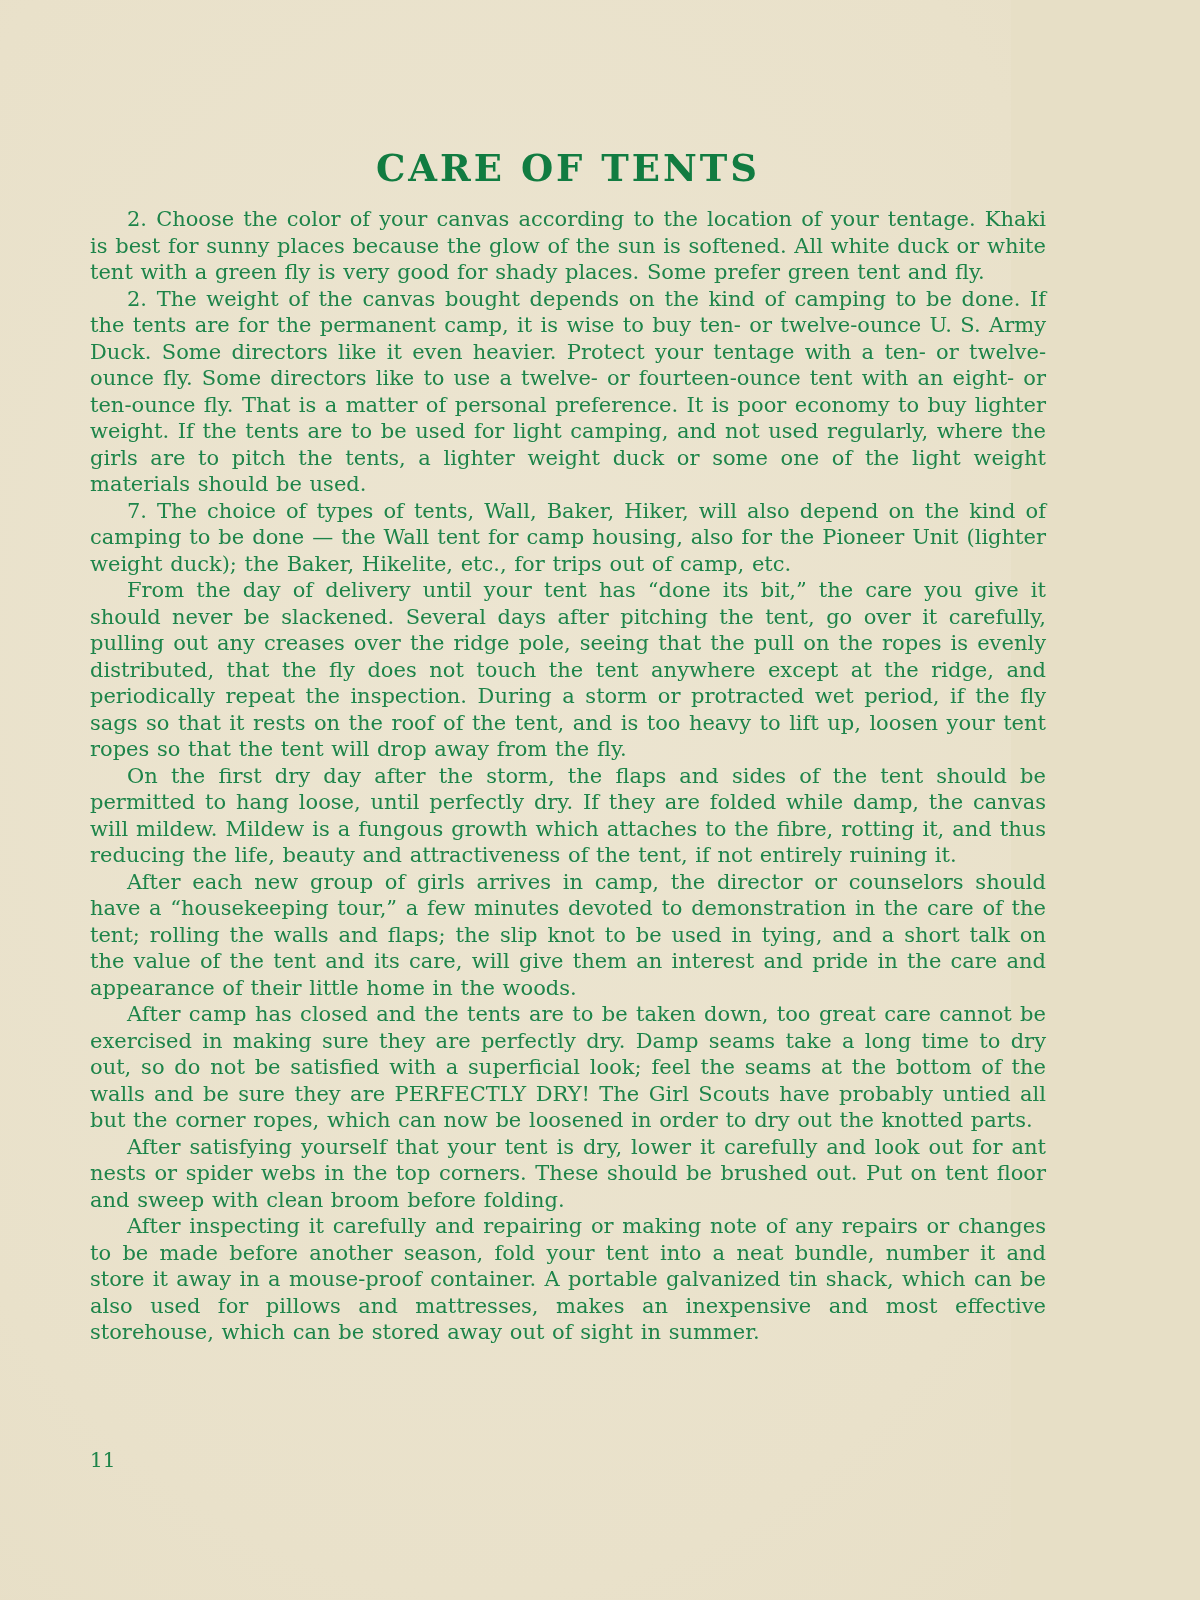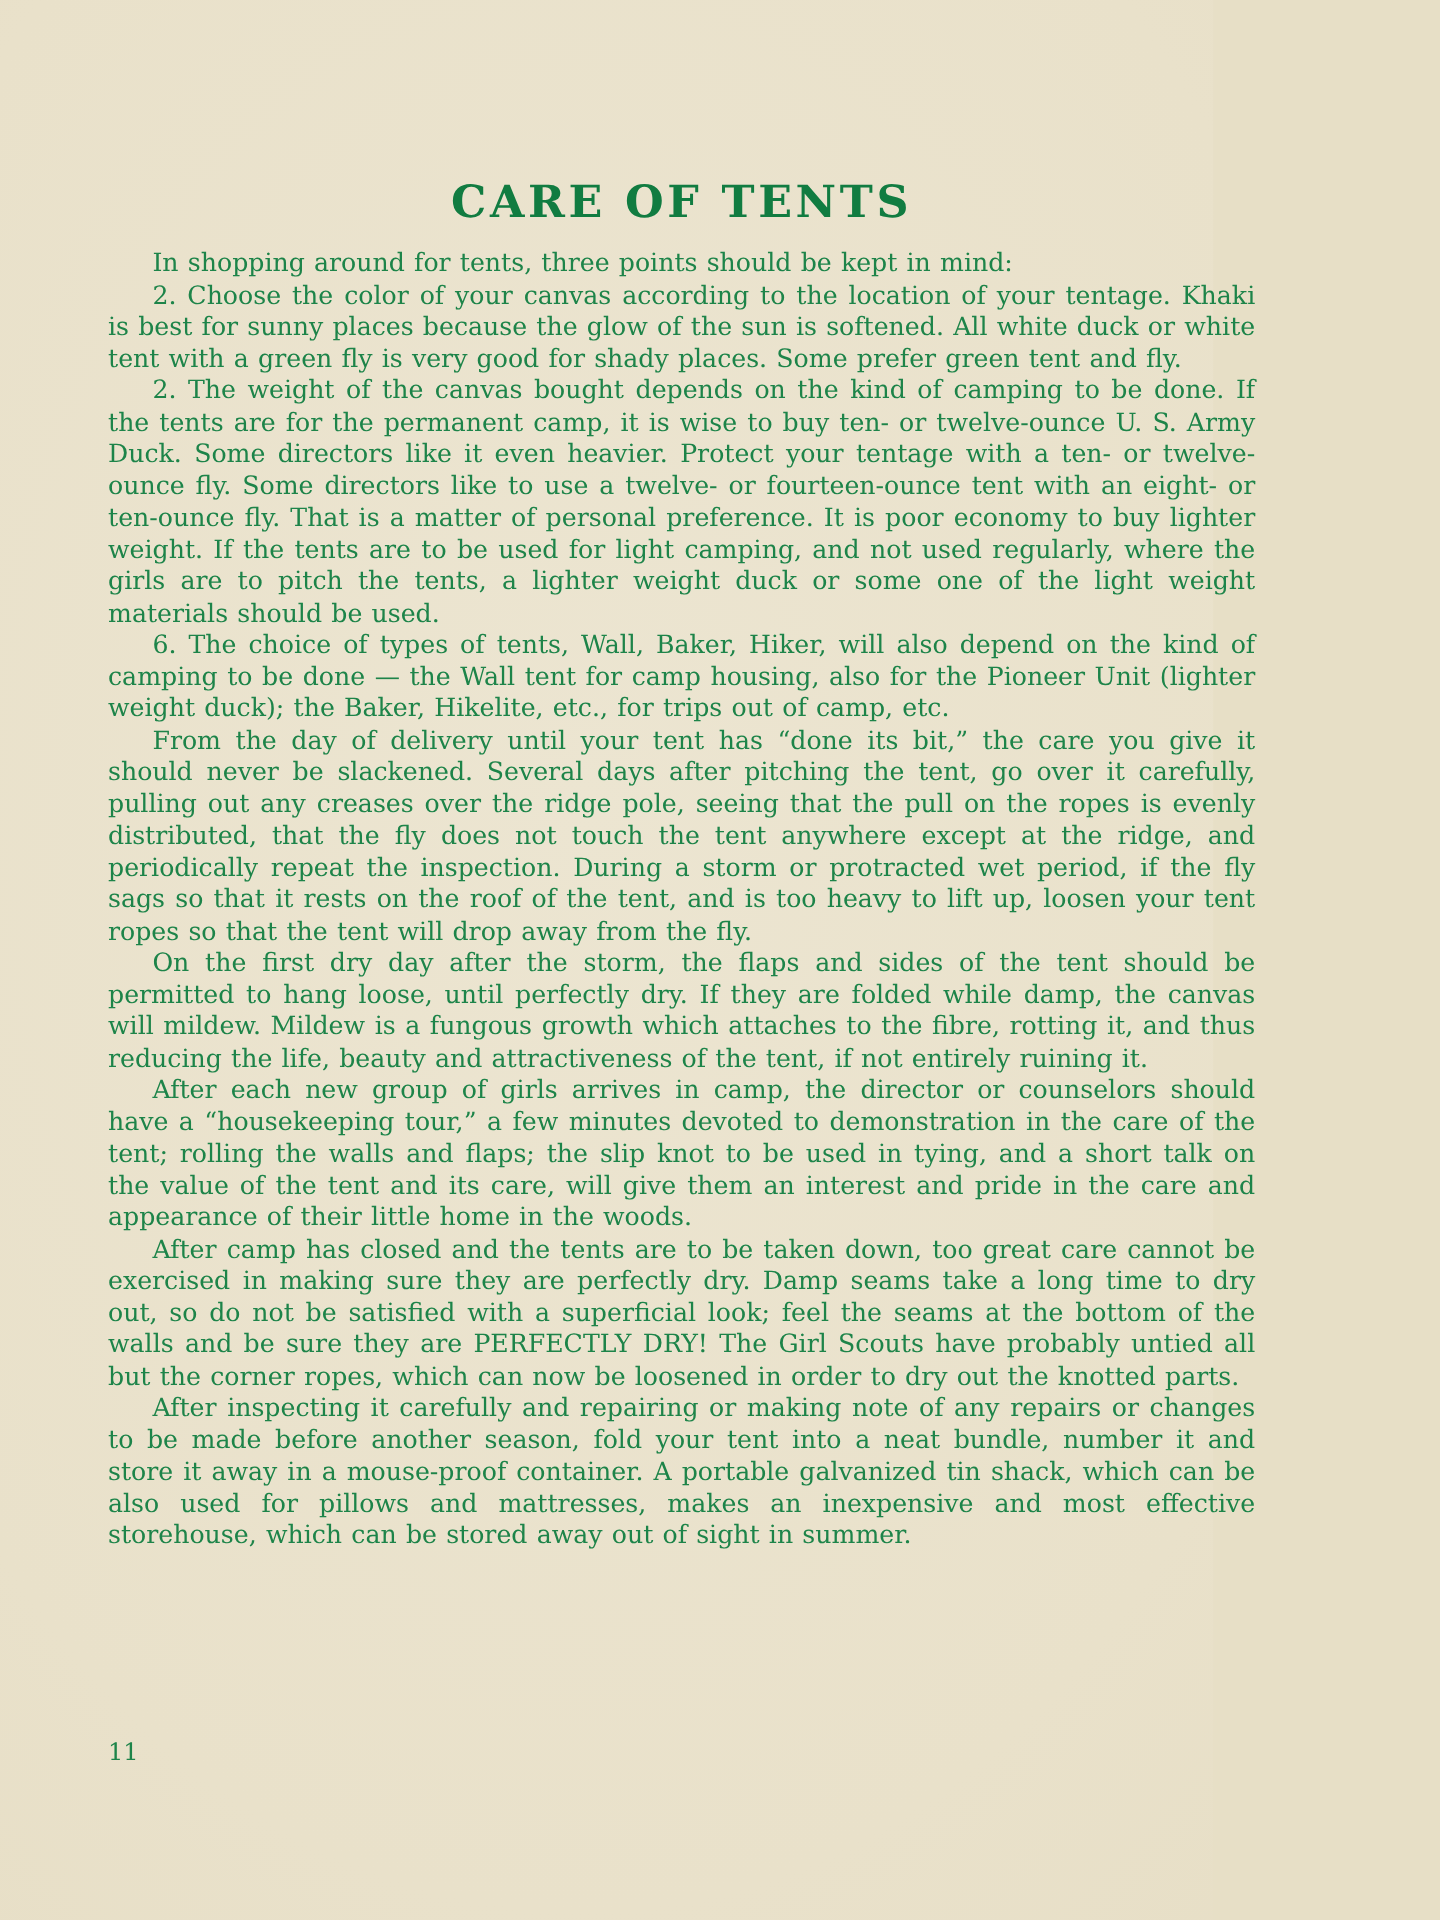--- a/index.html
+++ b/index.html
@@ -50,24 +50,24 @@
     font-size: 20px;
     color: #1d8449;
   }
 </style>
 </head>
 <body>
 
 <div class="sheet">
   <div class="content">
     <h1 class="title">CARE OF TENTS</h1>
-    <p class="para">In shopping around for tents, three points should be kept in mind:</p>
     <p class="para">2. Choose the color of your canvas according to the location of your tentage. Khaki is best for sunny places because the glow of the sun is softened. All white duck or white tent with a green fly is very good for shady places. Some prefer green tent and fly.</p>
     <p class="para">2. The weight of the canvas bought depends on the kind of camping to be done. If the tents are for the permanent camp, it is wise to buy ten- or twelve-ounce U. S. Army Duck. Some directors like it even heavier. Protect your tentage with a ten- or twelve-ounce fly. Some directors like to use a twelve- or fourteen-ounce tent with an eight- or ten-ounce fly. That is a matter of personal preference. It is poor economy to buy lighter weight. If the tents are to be used for light camping, and not used regularly, where the girls are to pitch the tents, a lighter weight duck or some one of the light weight materials should be used.</p>
-    <p class="para">6. The choice of types of tents, Wall, Baker, Hiker, will also depend on the kind of camping to be done — the Wall tent for camp housing, also for the Pioneer Unit (lighter weight duck); the Baker, Hikelite, etc., for trips out of camp, etc.</p>
+    <p class="para">7. The choice of types of tents, Wall, Baker, Hiker, will also depend on the kind of camping to be done — the Wall tent for camp housing, also for the Pioneer Unit (lighter weight duck); the Baker, Hikelite, etc., for trips out of camp, etc.</p>
     <p class="para">From the day of delivery until your tent has “done its bit,” the care you give it should never be slackened. Several days after pitching the tent, go over it carefully, pulling out any creases over the ridge pole, seeing that the pull on the ropes is evenly distributed, that the fly does not touch the tent anywhere except at the ridge, and periodically repeat the inspection. During a storm or protracted wet period, if the fly sags so that it rests on the roof of the tent, and is too heavy to lift up, loosen your tent ropes so that the tent will drop away from the fly.</p>
     <p class="para">On the first dry day after the storm, the flaps and sides of the tent should be permitted to hang loose, until perfectly dry. If they are folded while damp, the canvas will mildew. Mildew is a fungous growth which attaches to the fibre, rotting it, and thus reducing the life, beauty and attractiveness of the tent, if not entirely ruining it.</p>
     <p class="para">After each new group of girls arrives in camp, the director or counselors should have a “housekeeping tour,” a few minutes devoted to demonstration in the care of the tent; rolling the walls and flaps; the slip knot to be used in tying, and a short talk on the value of the tent and its care, will give them an interest and pride in the care and appearance of their little home in the woods.</p>
     <p class="para">After camp has closed and the tents are to be taken down, too great care cannot be exercised in making sure they are perfectly dry. Damp seams take a long time to dry out, so do not be satisfied with a superficial look; feel the seams at the bottom of the walls and be sure they are PERFECTLY DRY! The Girl Scouts have probably untied all but the corner ropes, which can now be loosened in order to dry out the knotted parts.</p>
+    <p class="para">After satisfying yourself that your tent is dry, lower it carefully and look out for ant nests or spider webs in the top corners. These should be brushed out. Put on tent floor and sweep with clean broom before folding.</p>
     <p class="para">After inspecting it carefully and repairing or making note of any repairs or changes to be made before another season, fold your tent into a neat bundle, number it and store it away in a mouse-proof container. A portable galvanized tin shack, which can be also used for pillows and mattresses, makes an inexpensive and most effective storehouse, which can be stored away out of sight in summer.</p>
   </div>
   <div class="pageno">11</div>
 </div>
 
 </body></html>

